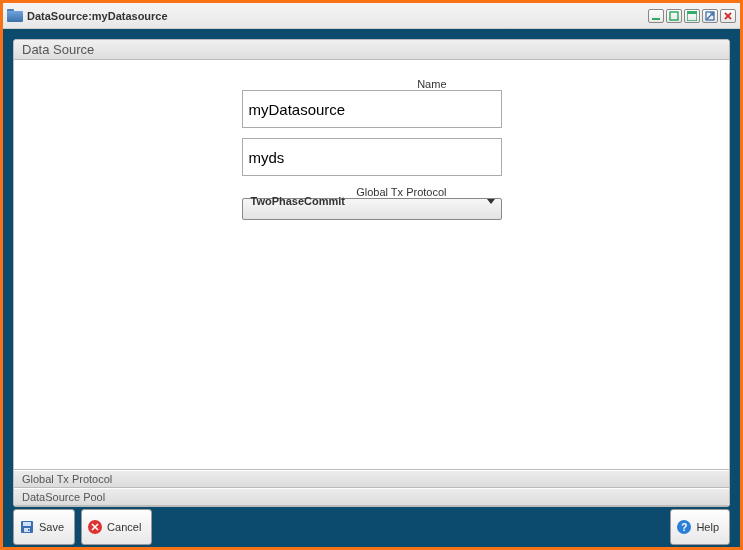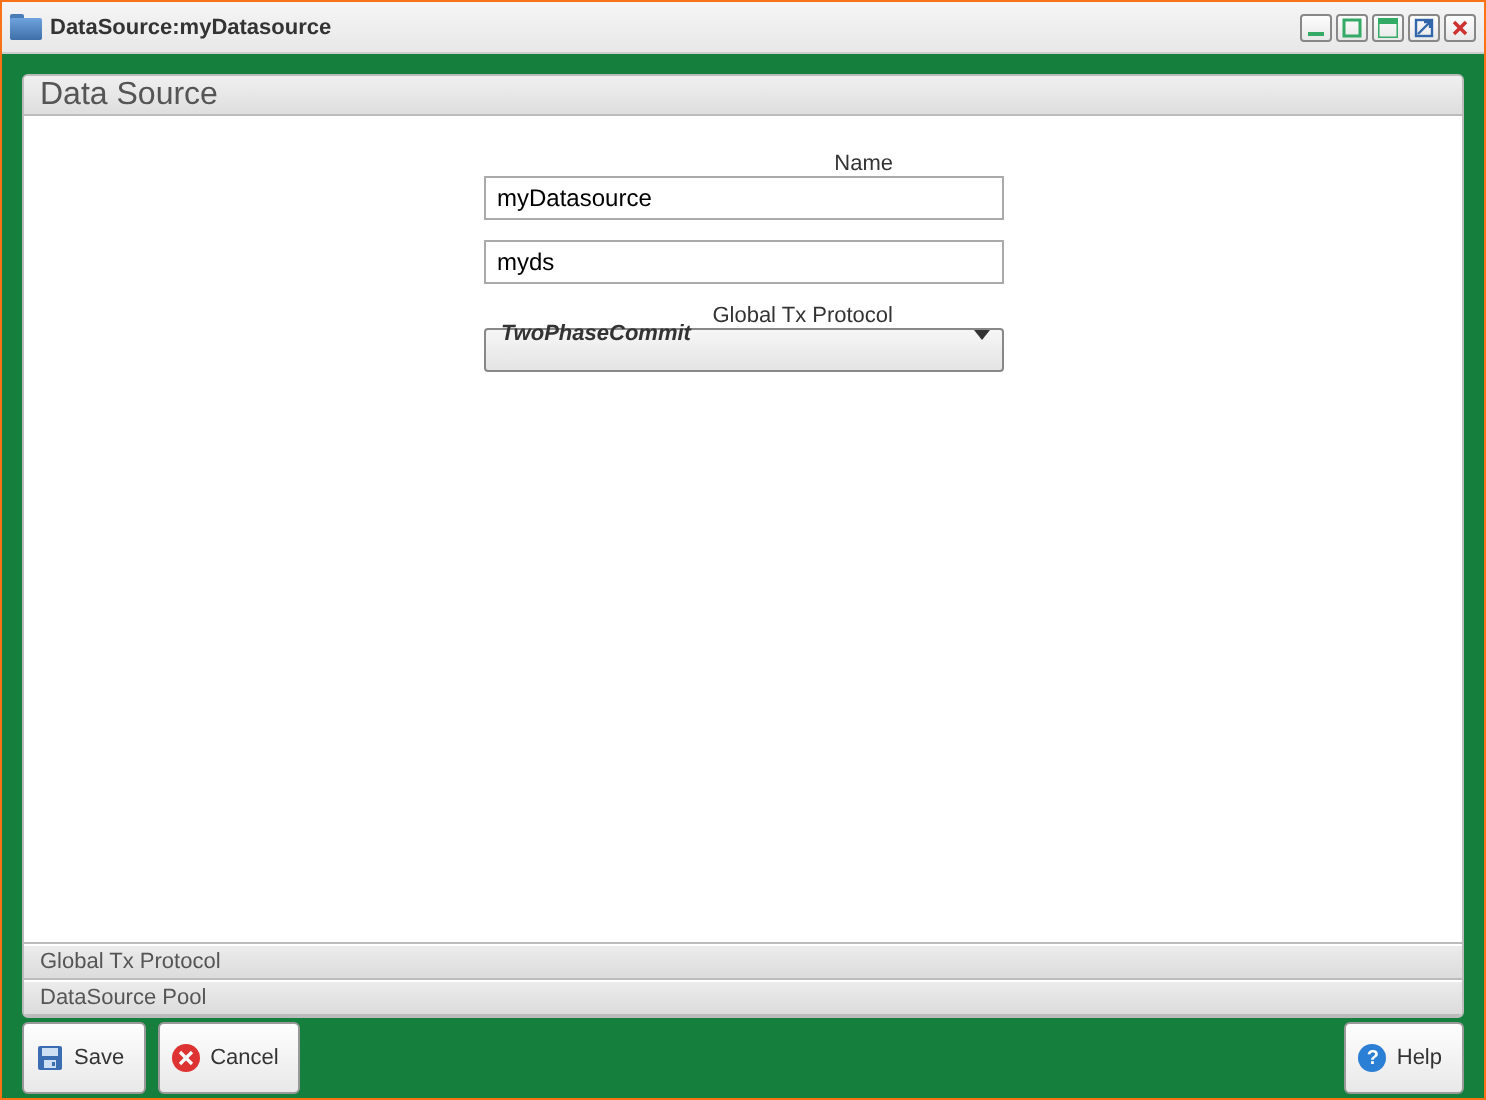--- a/index.html
+++ b/index.html
@@ -9,24 +9,24 @@
     font-family: Arial, Helvetica, sans-serif;
     font-size: 11px;
     background: #fff;
     width: 743px;
     height: 550px;
     overflow: hidden;
   }
   .window {
     width: 743px;
     height: 550px;
-    border: 1px solid #f97316;
-    display: flex;
-    flex-direction: column;
-    background: #15803d;
+    border: 3px solid #f97316;
+    display: flex;
+    flex-direction: column;
+    background: #0c4a6e;
     justify-content: space-between;
   }
   .titlebar {
     height: 26px;
     background: linear-gradient(#f5f5f5, #e8e8e8);
     border-bottom: 1px solid #ccc;
     display: flex;
     align-items: center;
     padding: 0 4px;
   }
@@ -69,21 +69,21 @@
     flex: 1;
     display: flex;
     flex-direction: column;
     overflow: hidden;
   }
   .panel-header {
     background: linear-gradient(#f0f0f0,#dedede);
     border-bottom: 1px solid #bbb;
     padding: 4px 8px;
     color: #555;
-    font-size: 16px;
+    font-size: 13px;
     height: 20px;
     display:flex; align-items:center;
   }
   .panel-body {
     flex: 1;
     background: #fff;
     padding: 18px 10px;
   }
   .form-row {
     display: flex;
@@ -94,38 +94,37 @@
   .form-label {
     width: 170px;
     text-align: right;
     padding-right: 10px;
     color: #333;
   }
   .form-input {
     width: 260px;
     height: 22px;
     border: 1px solid #aaa;
-    padding: 2px 6px;
-    font-size: 12px;
+    padding: 18px 6px;
+    font-size: 15px;
     font-family: inherit;
   }
   .form-select {
     width: 260px;
     height: 22px;
     border: 1px solid #888;
     background: linear-gradient(#f6f6f6,#e4e4e4);
     display: flex;
     align-items: center;
     justify-content: space-between;
     padding: 0 6px 16px 8px;
     cursor: pointer;
     border-radius: 2px;
     font-weight: bold;
     color: #333;
-    font-style: italic;
   }
   .chevron {
     width: 0; height: 0;
     border-left: 4px solid transparent;
     border-right: 4px solid transparent;
     border-top: 5px solid #333;
   }
   .collapse-bars {
     border-top: 1px solid #bbb;
   }

